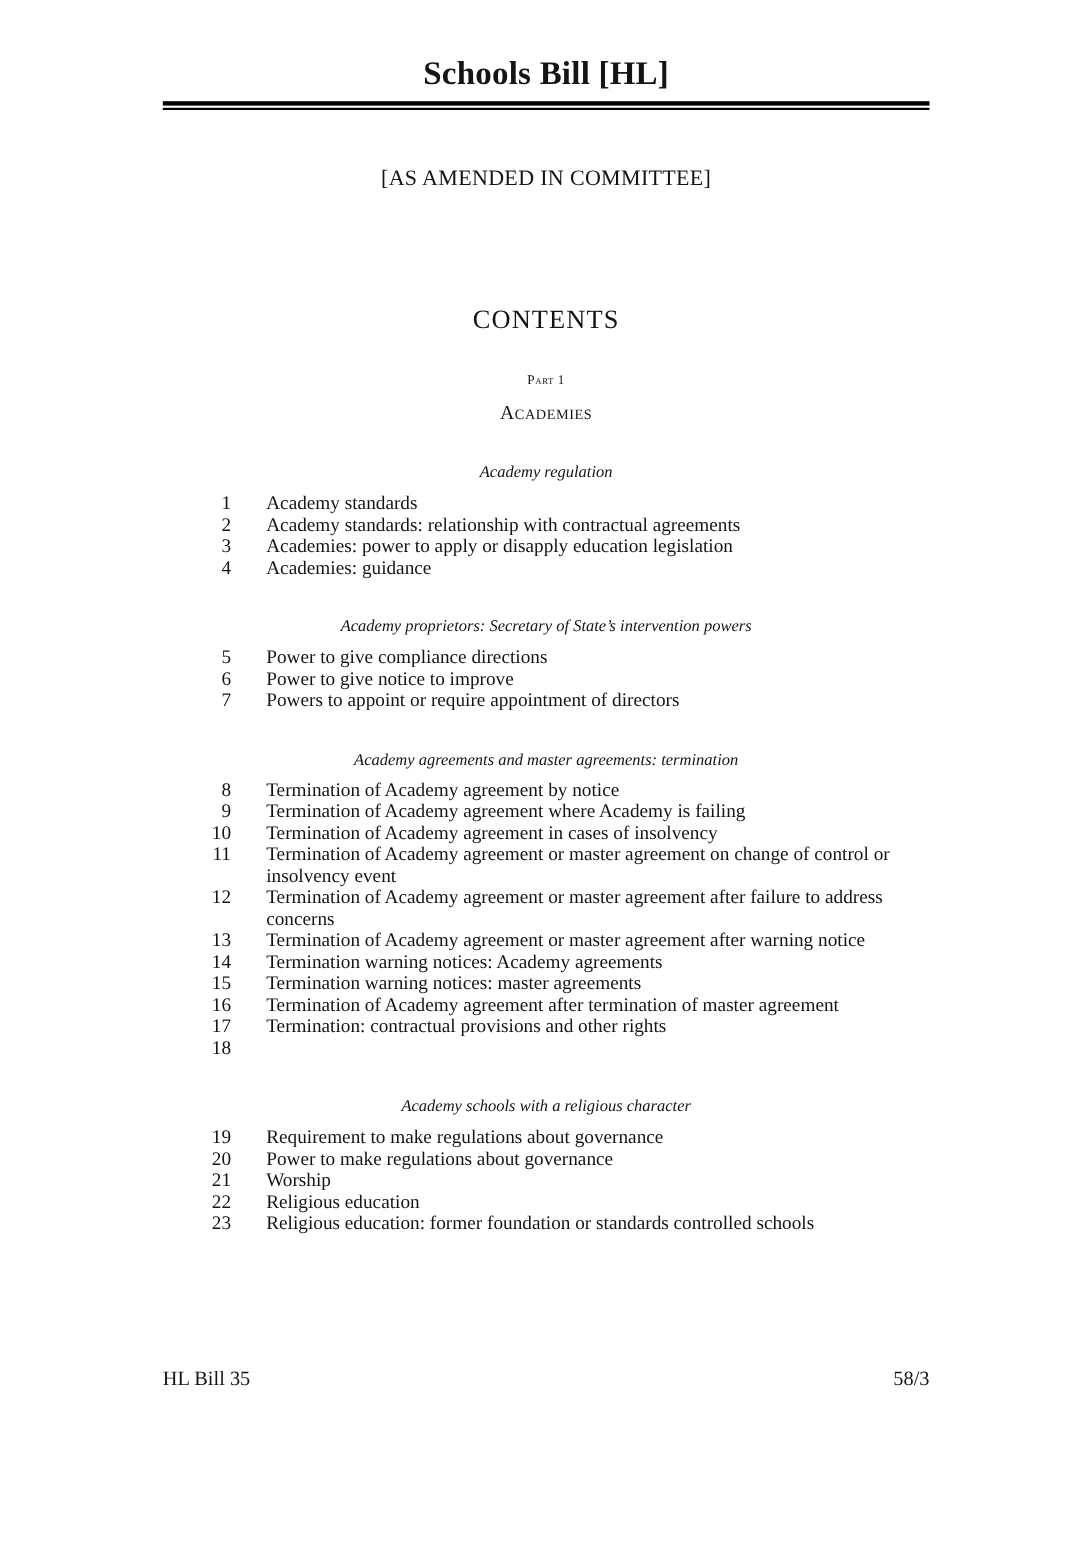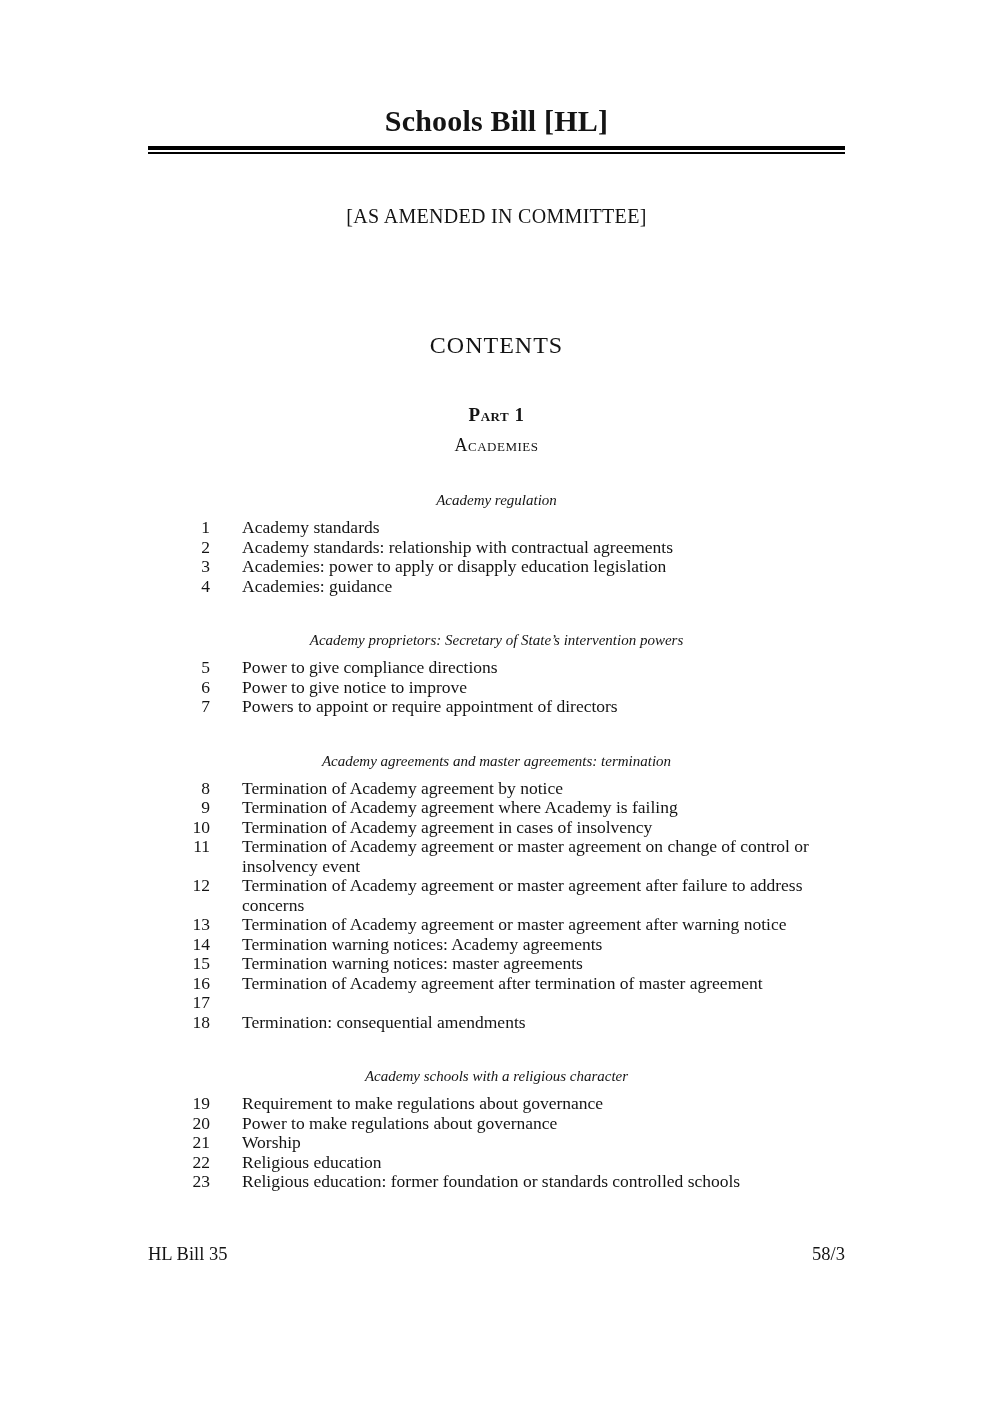--- a/index.html
+++ b/index.html
@@ -14,21 +14,21 @@
     margin: 0 auto;
     background: #ffffff;
     color: #141414;
     font-family: "Liberation Serif", "DejaVu Serif", serif;
     box-sizing: border-box;
     padding: 0 146px 0 148px;
     overflow: hidden;
   }
   .bill-title {
     margin: 0;
-    padding-top: 104px;
+    padding-top: 50px;
     font-size: 30px;
     line-height: 34px;
     font-weight: bold;
     text-align: center;
     letter-spacing: 0.2px;
   }
   .title-rule {
     margin-top: 8px;
     height: 2px;
     border-top: 4px solid #000;
@@ -42,25 +42,25 @@
     letter-spacing: 0.3px;
   }
   .contents-heading {
     margin-top: 102px;
     text-align: center;
     font-size: 24px;
     line-height: 30px;
     letter-spacing: 1px;
   }
   .part-label {
-    margin-top: 44px;
+    margin-top: 28px;
     text-align: center;
     font-variant: small-caps;
-    font-weight: bold;
-    font-size: 19px;
+    font-weight: normal;
+    font-size: 12px;
     line-height: 22px;
     letter-spacing: 0.5px;
   }
   .part-title {
     margin-top: 9px;
     text-align: center;
     font-variant: small-caps;
     font-size: 18px;
     line-height: 21px;
     letter-spacing: 0.5px;
@@ -187,24 +187,24 @@
         <div class="clause-row">
           <span class="clause-num">15</span>
           <span class="clause-text">Termination warning notices: master agreements</span>
         </div>
         <div class="clause-row">
           <span class="clause-num">16</span>
           <span class="clause-text">Termination of Academy agreement after termination of master agreement</span>
         </div>
         <div class="clause-row">
           <span class="clause-num">17</span>
+          <span class="clause-text">Termination: contractual provisions and other rights</span>
         </div>
         <div class="clause-row">
           <span class="clause-num">18</span>
-          <span class="clause-text">Termination: consequential amendments</span>
         </div>
       </div>
       <div class="section-heading">Academy schools with a religious character</div>
       <div class="clause-group">
         <div class="clause-row">
           <span class="clause-num">19</span>
           <span class="clause-text">Requirement to make regulations about governance</span>
         </div>
         <div class="clause-row">
           <span class="clause-num">20</span>

